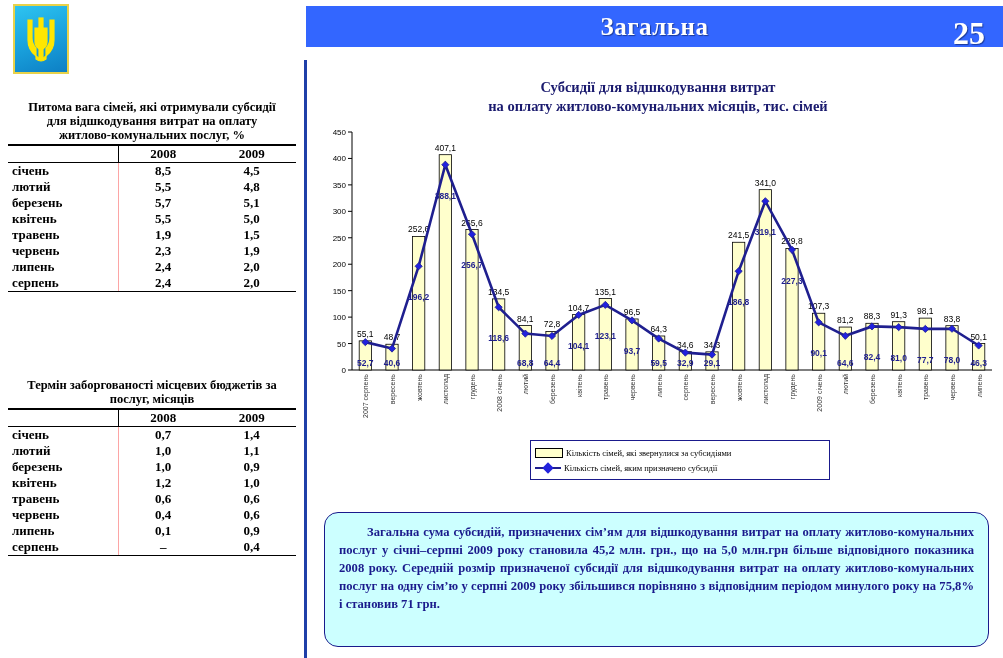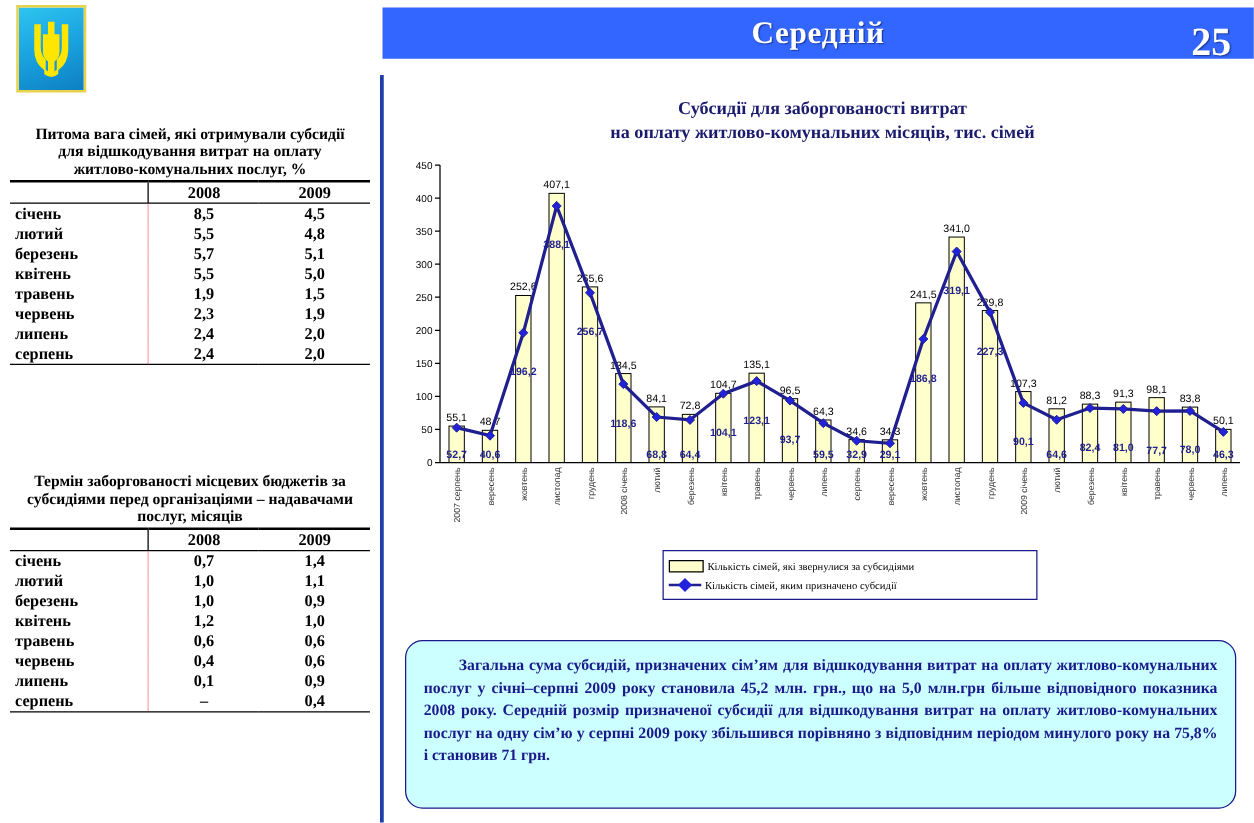--- a/index.html
+++ b/index.html
@@ -115,21 +115,21 @@
       <g fill="#ffe600" stroke="#ffe600" stroke-width="1.2">
         <rect x="15" y="4" width="4" height="40"></rect>
         <path d="M4 6 L4 26 Q4 36 12 42 L12 34 Q8 30 8 24 L8 6 Z"></path>
         <path d="M30 6 L30 26 Q30 36 22 42 L22 34 Q26 30 26 24 L26 6 Z"></path>
         <path d="M11 14 L11 28 Q11 33 17 36 Q23 33 23 28 L23 14 L19 14 L19 27 Q19 30 17 31 Q15 30 15 27 L15 14 Z"></path>
         <path d="M12 42 Q17 47 22 42 L22 45 Q17 49 12 45 Z"></path>
       </g>
     </svg>
   </div>
   <div id="title-band">
-    <span class="ttl">Середній</span>
+    <span class="ttl">Загальна</span>
     <span id="page-num">25</span>
   </div>
 </div>
 
 <div id="v-divider"></div>
 
 <div class="tbl-wrap" id="tbl1" style="top:100px;">
   <div class="tbl-title">
     <div>Питома вага сімей, які отримували субсидії</div>
     <div>для відшкодування витрат на оплату</div>
@@ -184,21 +184,20 @@
           <td class="val">2,4</td>
           <td class="val">2,0</td>
         </tr>
       </tbody>
   </table>
 </div>
 
 <div class="tbl-wrap" id="tbl2" style="top:378px;">
   <div class="tbl-title">
     <div>Термін заборгованості місцевих бюджетів за</div>
-    <div>субсидіями перед організаціями – надавачами</div>
     <div>послуг, місяців</div>
   </div>
   <table class="data">
     <thead>
       <tr>
         <th class="blank"></th>
         <th class="y">2008</th>
         <th class="y">2009</th>
       </tr>
     </thead>
@@ -242,21 +241,21 @@
           <td class="month">серпень</td>
           <td class="val">–</td>
           <td class="val">0,4</td>
         </tr>
       </tbody>
   </table>
 </div>
 
 <div id="chart-area">
   <div class="chart-title">
-    <div>Субсидії для заборгованості витрат</div>
+    <div>Субсидії для відшкодування витрат</div>
     <div>на оплату житлово-комунальних місяців, тис. сімей</div>
   </div>
   <div id="plot-holder">
     <svg id="chart-svg" width="680" height="310">
         <line x1="34" y1="10" x2="34" y2="248" stroke="#000" stroke-width="1"></line>
         <line x1="34" y1="248" x2="674" y2="248" stroke="#000" stroke-width="1"></line>
         <line x1="30" y1="248" x2="34" y2="248" stroke="#000" stroke-width="1"></line>
         <text x="28" y="251" text-anchor="end" class="ax-lab">0</text>
         <line x1="30" y1="221.55555555555554" x2="34" y2="221.55555555555554" stroke="#000" stroke-width="1"></line>
         <text x="28" y="224.55555555555554" text-anchor="end" class="ax-lab">50</text>

